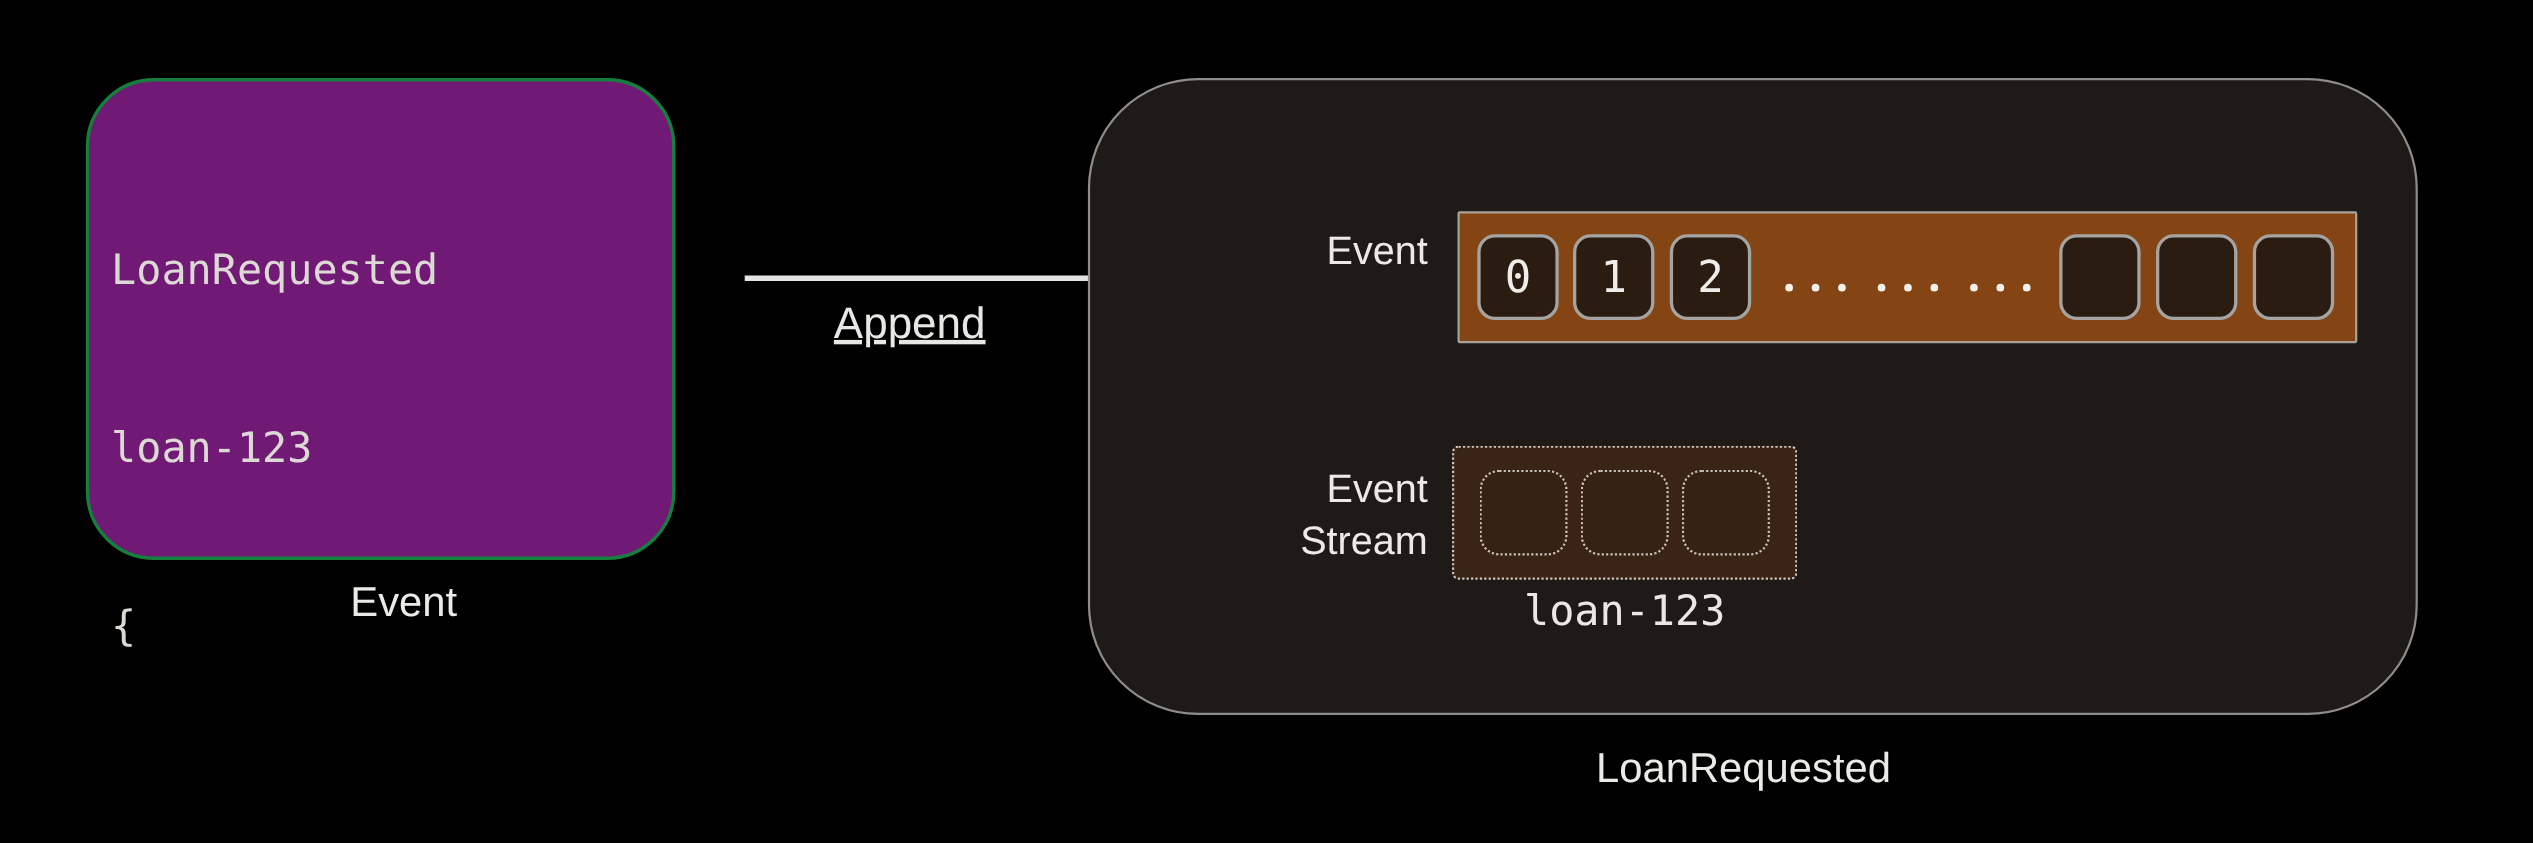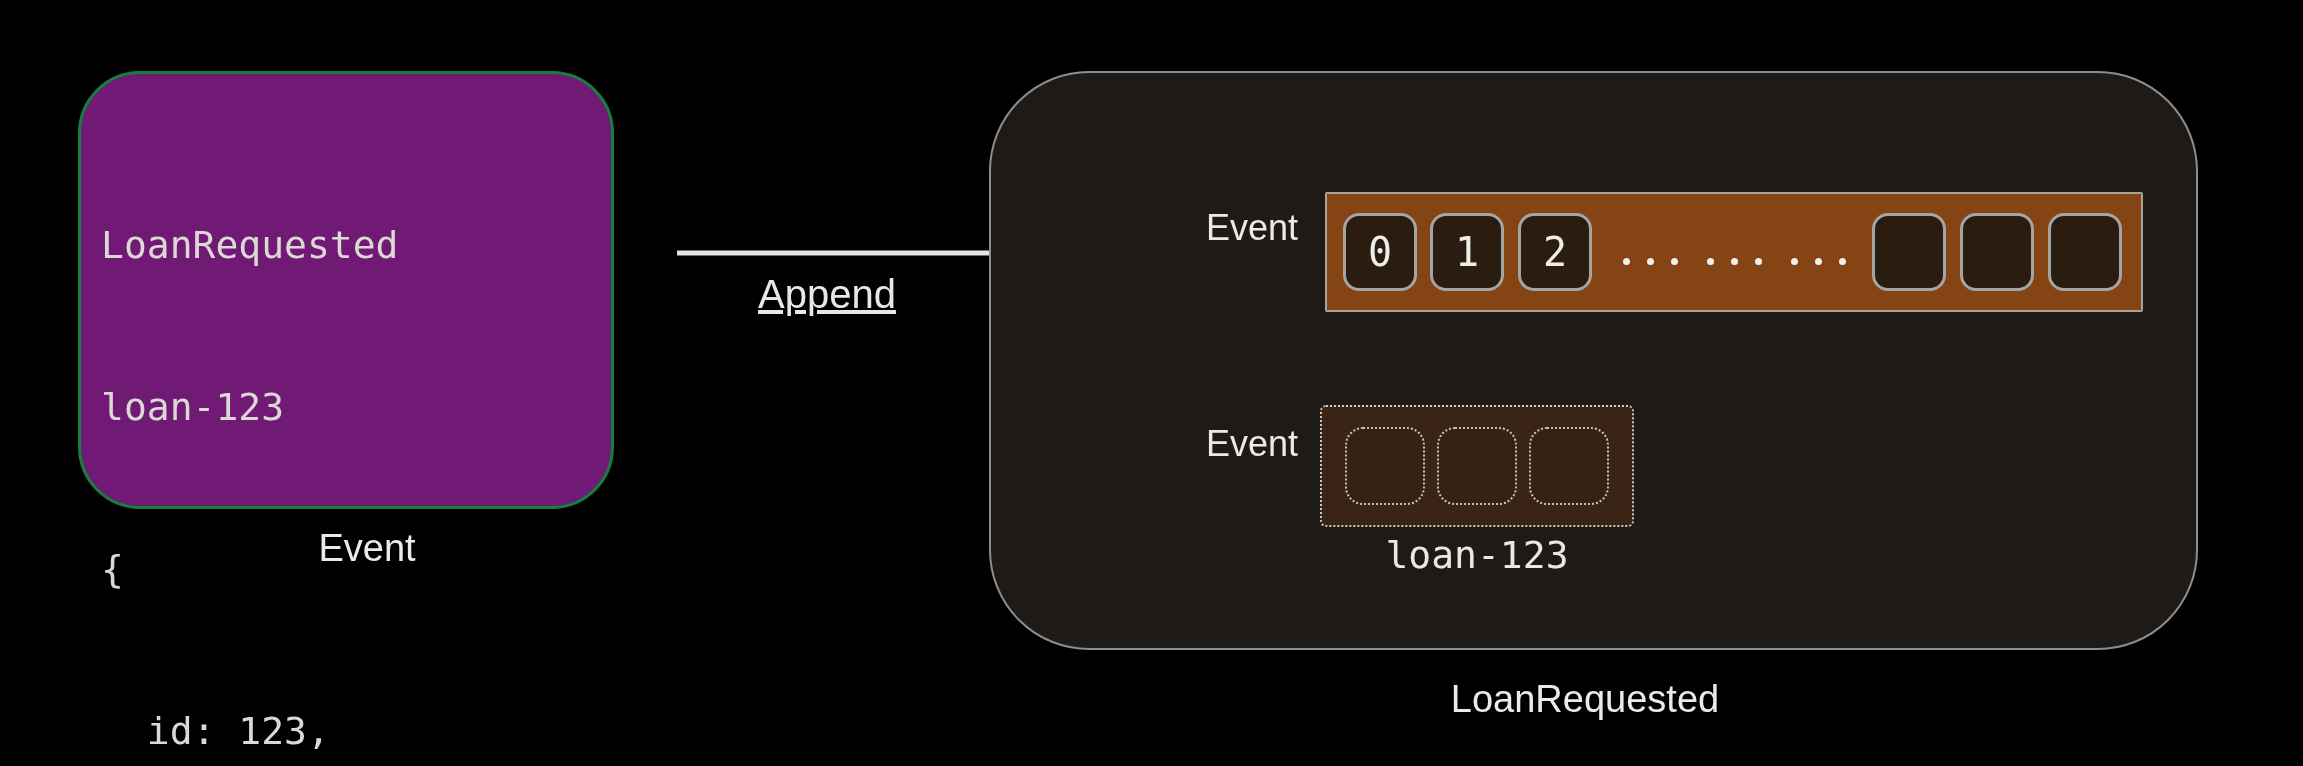--- a/index.html
+++ b/index.html
@@ -156,21 +156,20 @@
   }
 </style>
 </head>
 <body>
 
 <div class="abs event-card">
   <div class="code">
     <div>LoanRequested</div>
     <div>loan-123</div>
     <div>{</div>
-    <div>  id: 123,</div>
     
     
     
   </div>
 </div>
 <div class="abs caption event-caption">Event</div>
 
 <svg class="abs arrows" viewBox="0 0 2303 766" xmlns="http://www.w3.org/2000/svg">
   <path d="M 677 253 H 1124" fill="none" stroke="#e4e4e4" stroke-width="5"></path>
   <polygon points="1157,253 1124,234 1133,253 1124,272" fill="#e4e4e4"></polygon>
@@ -206,19 +205,20 @@
       <div class="dot"></div>
     </div>
   </div>
   <div class="log-cell e0"></div>
   <div class="log-cell e1"></div>
   <div class="log-cell e2"></div>
 </div>
 
 <div class="abs side-label stream-label">
   <div>Event</div>
+  <div>Stream</div>
 </div>
 <div class="abs stream-box">
   <div class="stream-cell s0"></div>
   <div class="stream-cell s1"></div>
   <div class="stream-cell s2"></div>
 </div>
 <div class="abs stream-name">loan-123</div>
 
 </body></html>

